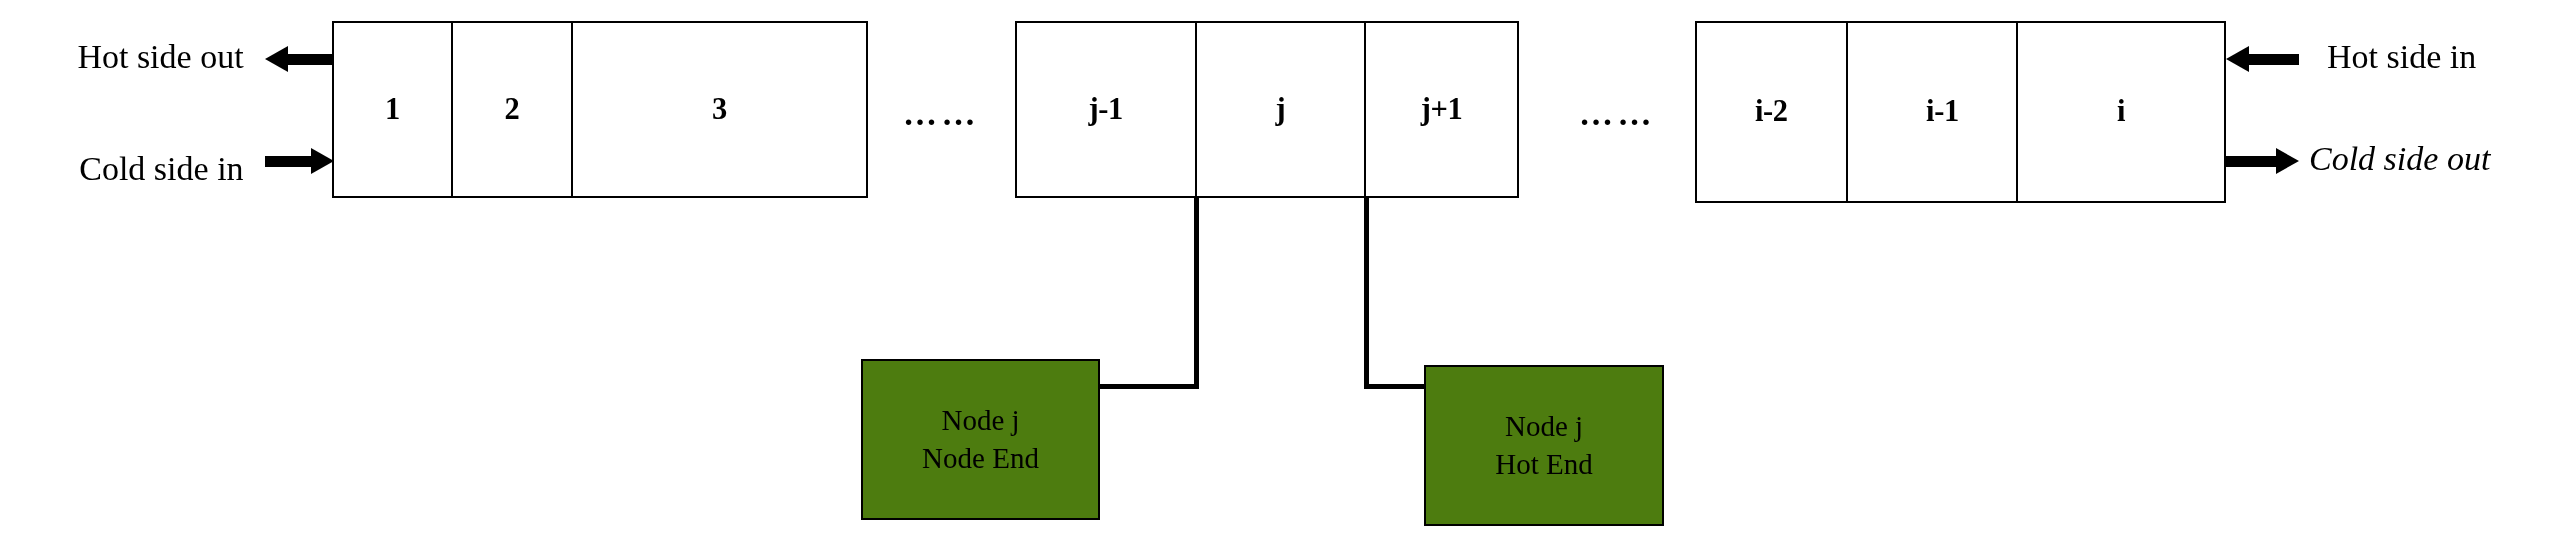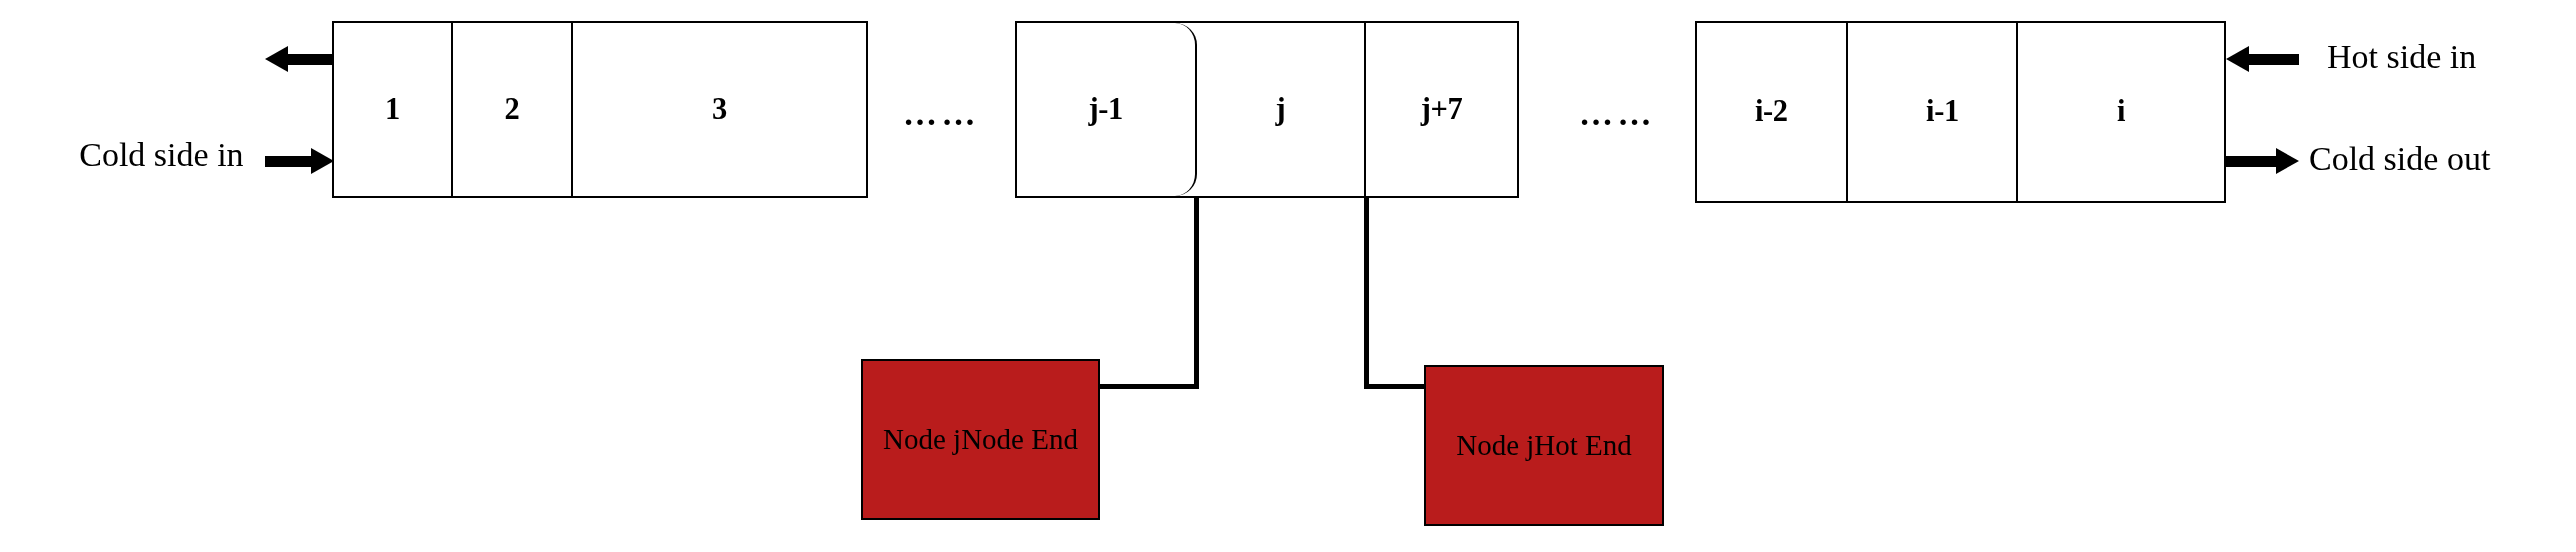--- a/index.html
+++ b/index.html
@@ -92,23 +92,23 @@
   .arrow.point-right .head {
     right: 0;
     border-left: 23px solid #000000;
   }
 
   
   .node-box {
     position: absolute;
     box-sizing: border-box;
     border: 2.3px solid #000000;
-    background: #b91c1c;
+    background: #4d7c0f;
     display: flex;
-    flex-direction: row;
+    flex-direction: column;
     align-items: center;
     justify-content: center;
     font-size: 29px;
     line-height: 1.28;
     text-align: center;
     color: #000000;
   }
 
   
   .conn-v {
@@ -120,45 +120,46 @@
     position: absolute;
     height: 4.6px;
     background: #000000;
   }
 </style>
 </head>
 <body>
 
 <div id="canvas">
 
+  <div class="flow-label right-align" style="left:7.6px; top:40px; width:236px;">Hot side out</div>
 
-  <div class="flow-label right-align" style="left:7.6px; top:138px; width:236px;text-align:right;">Cold side in</div>
+  <div class="flow-label right-align" style="left:7.6px; top:152px; width:236px;text-align:right;">Cold side in</div>
 
   <div class="arrow point-left" style="left:265px; top:54px; width:69px;">
     <div class="shaft" style="left:20px; width:49px;"></div>
     <div class="head"></div>
   </div>
 
   <div class="arrow point-right" style="left:265px; top:156px; width:69px;">
     <div class="shaft" style="left:0px; width:49px;"></div>
     <div class="head"></div>
   </div>
 
   <div class="stage-group" style="left:332px; top:20.6px; width:536px; height:177px;">
     <div class="stage-cell" style="width:120px;">1</div>
     <div class="stage-cell" style="width:121px;">2</div>
     <div class="stage-cell" style="width:296px;">3</div>
   </div>
 
   <div class="ellipsis" style="left:903px; top:97px;">……</div>
 
   <div class="stage-group" style="left:1015px; top:20.6px; width:504px; height:177px;">
-    <div class="stage-cell" style="width:181px;border-radius:22px;">j-1</div>
+    <div class="stage-cell" style="width:181px;">j-1</div>
     <div class="stage-cell" style="width:171px;">j</div>
-    <div class="stage-cell" style="width:152px;">j+7</div>
+    <div class="stage-cell" style="width:152px;">j+1</div>
   </div>
 
   <div class="ellipsis" style="left:1579px; top:97px;">……</div>
 
   <div class="stage-group" style="left:1695px; top:20.6px; width:531px; height:182px;">
     <div class="stage-cell" style="width:158px;">i-2</div>
     <div class="stage-cell" style="width:157px;margin-left:21px;">i-1</div>
     <div class="stage-cell" style="width:216px;">i</div>
   </div>
 
@@ -167,21 +168,21 @@
     <div class="head"></div>
   </div>
 
   <div class="arrow point-right" style="left:2226px; top:156px; width:73px;">
     <div class="shaft" style="left:0px; width:53px;"></div>
     <div class="head"></div>
   </div>
 
   <div class="flow-label" style="left:2309px; top:40px;margin-left:18px;">Hot side in</div>
 
-  <div class="flow-label" style="left:2309px; top:142px;">Cold side out</div>
+  <div class="flow-label" style="left:2309px; top:142px;font-style:italic;">Cold side out</div>
 
   <div class="conn-v" style="left:1194px; top:197px; height:191px;"></div>
   <div class="conn-h" style="left:1093px; top:384px; width:106px;"></div>
 
   <div class="conn-v" style="left:1364px; top:197px; height:191px;"></div>
   <div class="conn-h" style="left:1364px; top:384px; width:69px;"></div>
 
   <div class="node-box" style="left:861px; top:359px; width:239px; height:161px;">
     <div>Node j</div>
     <div>Node End</div>

